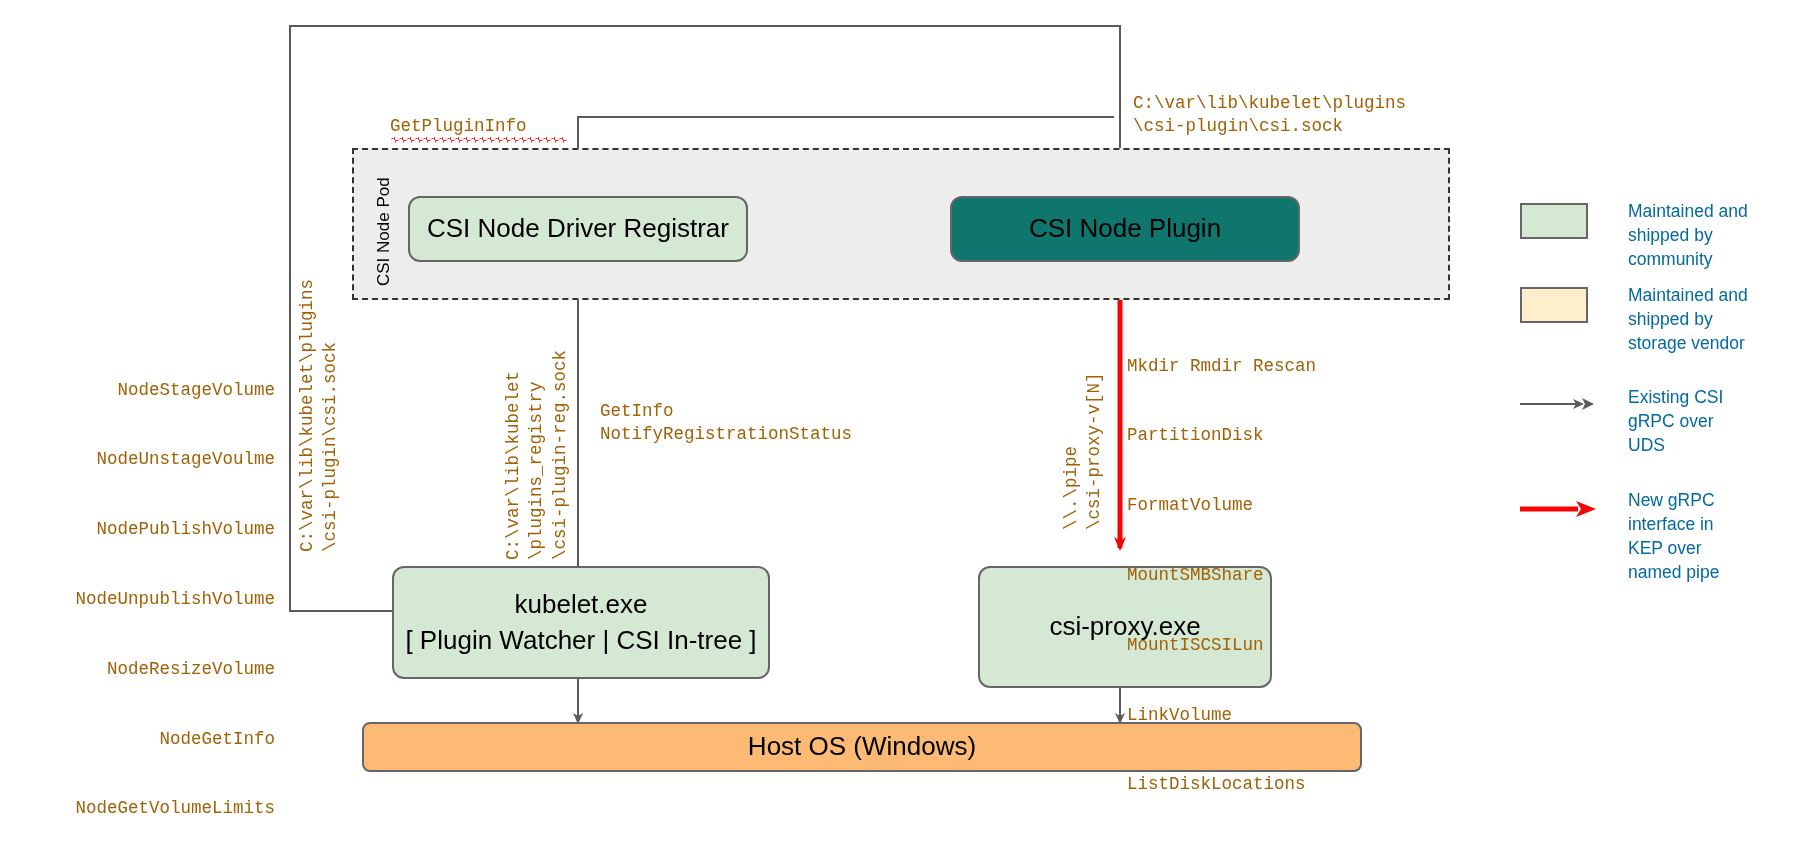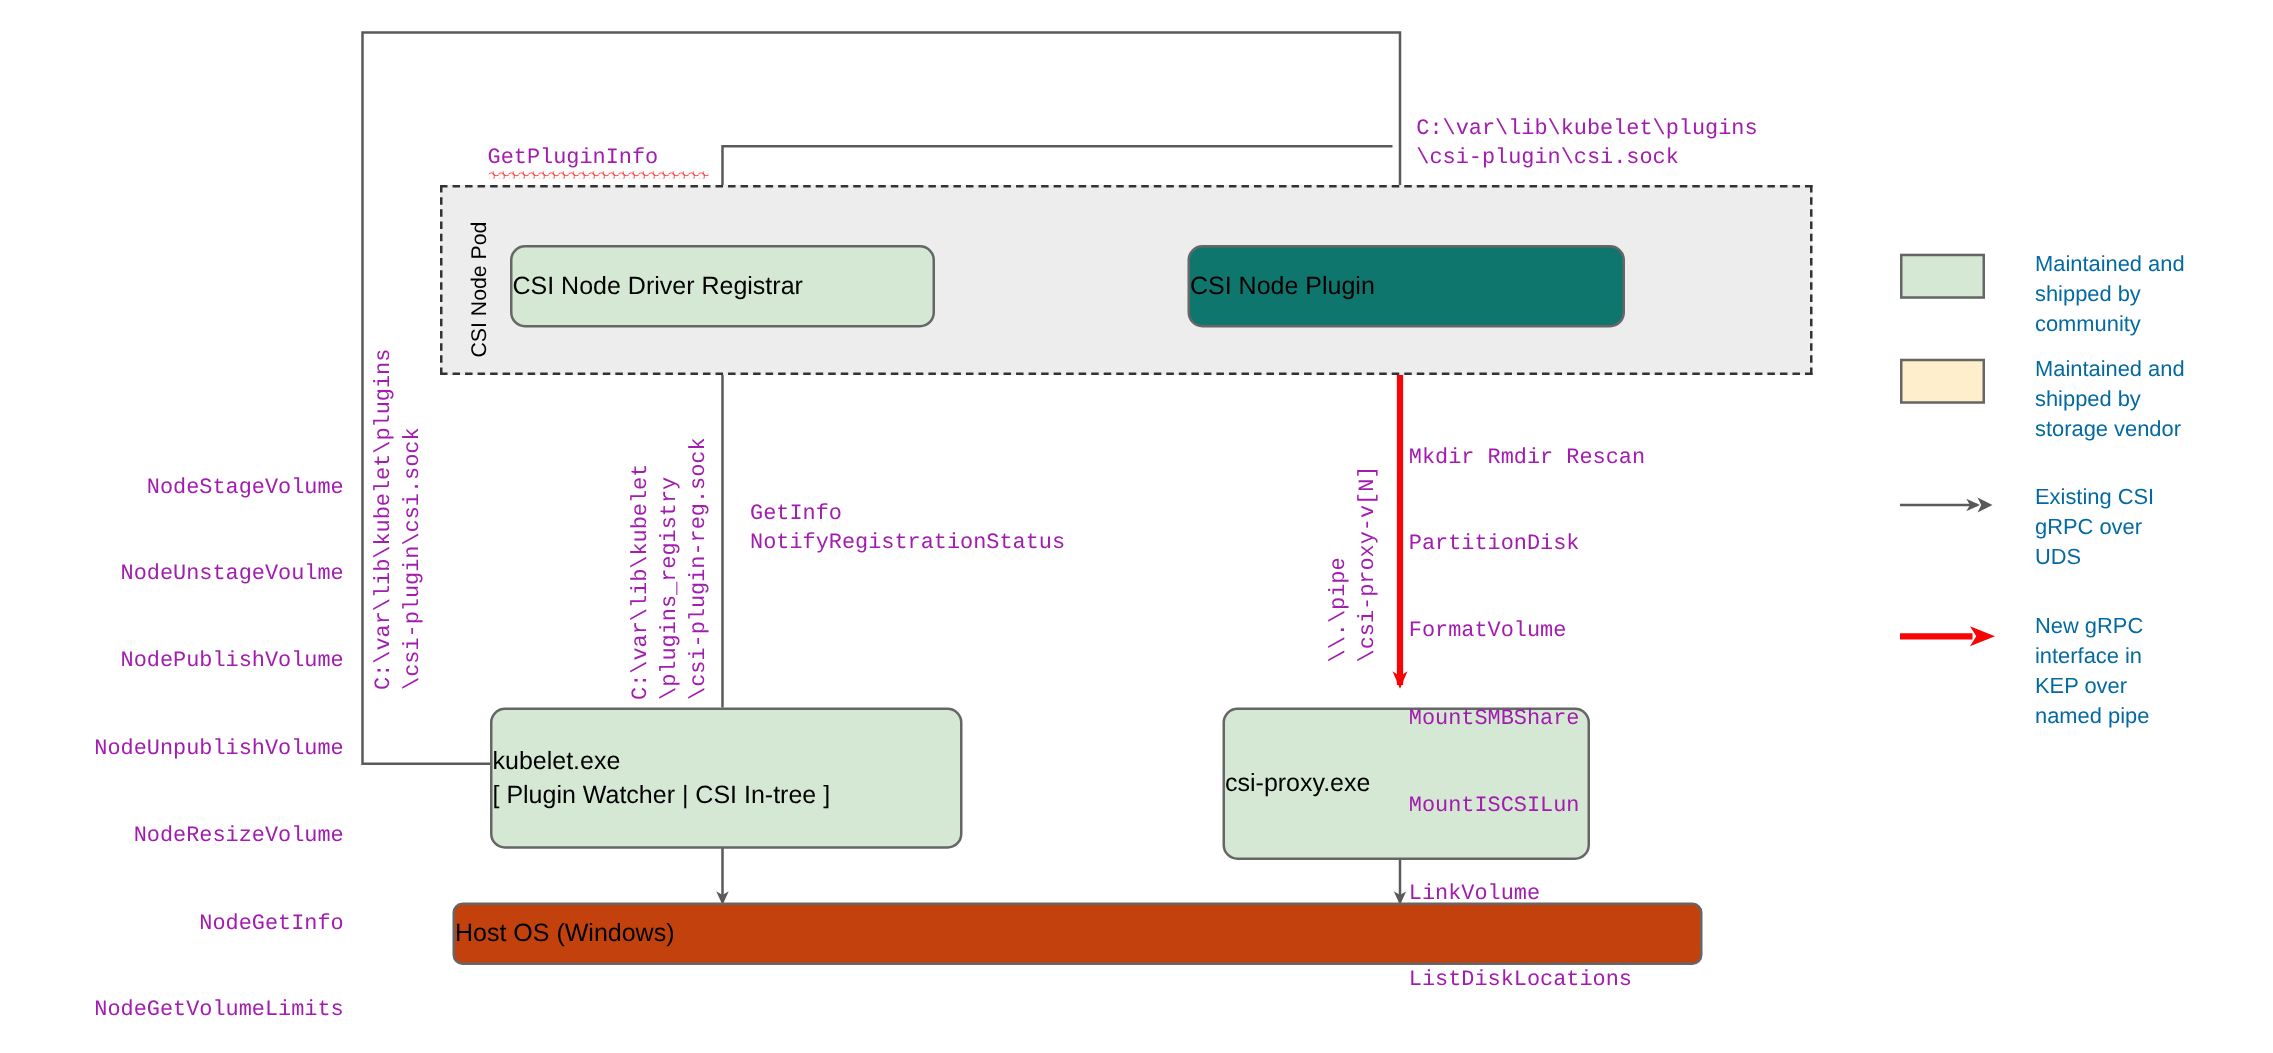--- a/index.html
+++ b/index.html
@@ -7,43 +7,43 @@
     width:1818px;height:842px;background:#ffffff;
     font-family:"Liberation Sans",sans-serif;
     position:relative;overflow:hidden;
   }
   #stage{position:absolute;left:0;top:0;width:1818px;height:842px;}
   .abs{position:absolute;}
 
   
   .node{
     position:absolute;border:2px solid #666666;border-radius:12px;
-    display:flex;flex-direction:column;align-items:flex-start;justify-content:center;
-    box-sizing:border-box;color:#000;font-size:20px;line-height:1.35;
+    display:flex;flex-direction:column;align-items:center;justify-content:center;
+    box-sizing:border-box;color:#000;font-size:26px;line-height:1.35;
     text-align:center;
   }
   .node.green{background:#d5e8d4;}
   .node.amber{background:#0f766e;}
-  .node.blue{background:#c2410c;border-radius:8px;}
+  .node.blue{background:#fdba74;border-radius:8px;}
 
   
   #pod{
     position:absolute;background:#ededed;border:2px dashed #333333;
     box-sizing:border-box;
   }
   #pod-label{
     position:absolute;
     writing-mode:vertical-rl;transform:rotate(180deg);
     font-size:17px;color:#000;white-space:nowrap;
   }
 
   
   .mono{
     position:absolute;font-family:"Liberation Mono",monospace;
-    font-size:17.5px;line-height:1.33;color:#a21caf;white-space:pre;
+    font-size:17.5px;line-height:1.33;color:#a16207;white-space:pre;
   }
   .mono.right{text-align:right;}
   .mono.vert{
     writing-mode:vertical-rl;transform:rotate(180deg);
     text-align:left;
   }
   .squiggle{
     position:absolute;height:6px;
     background-image:
       radial-gradient(circle at 2px 4px, rgba(0,0,0,0) 2px, #ff2020 2.6px, rgba(0,0,0,0) 3.2px),

